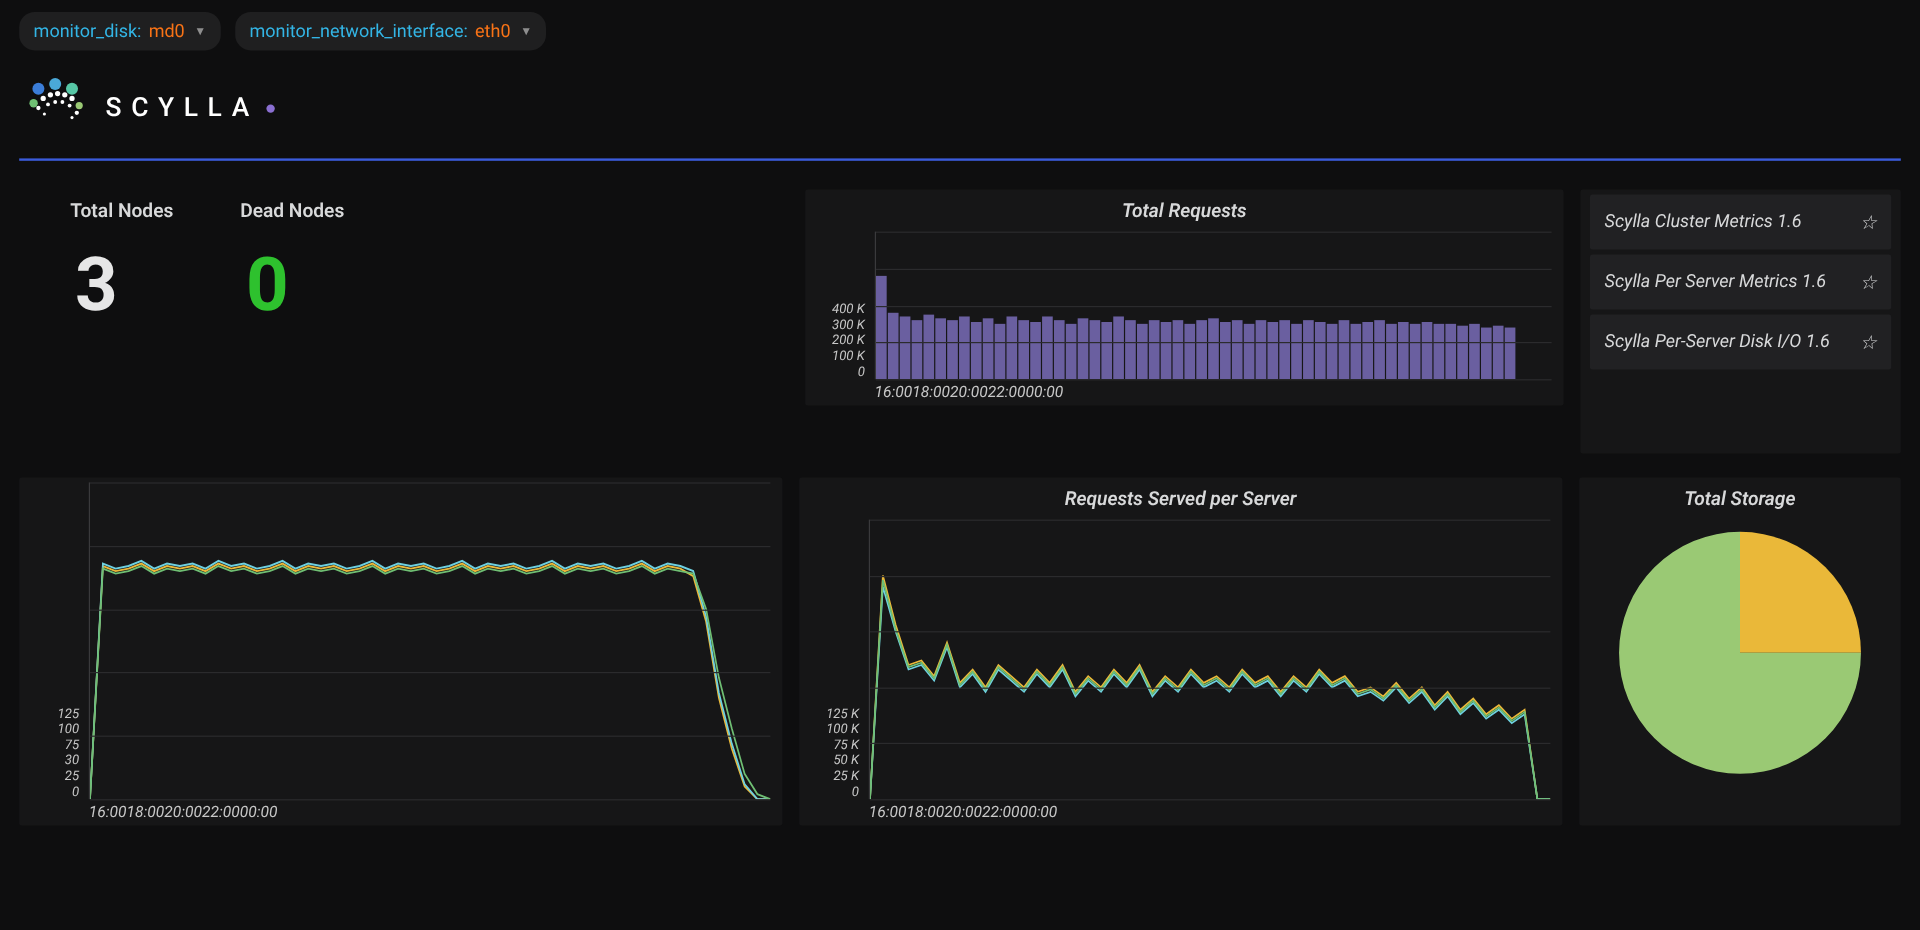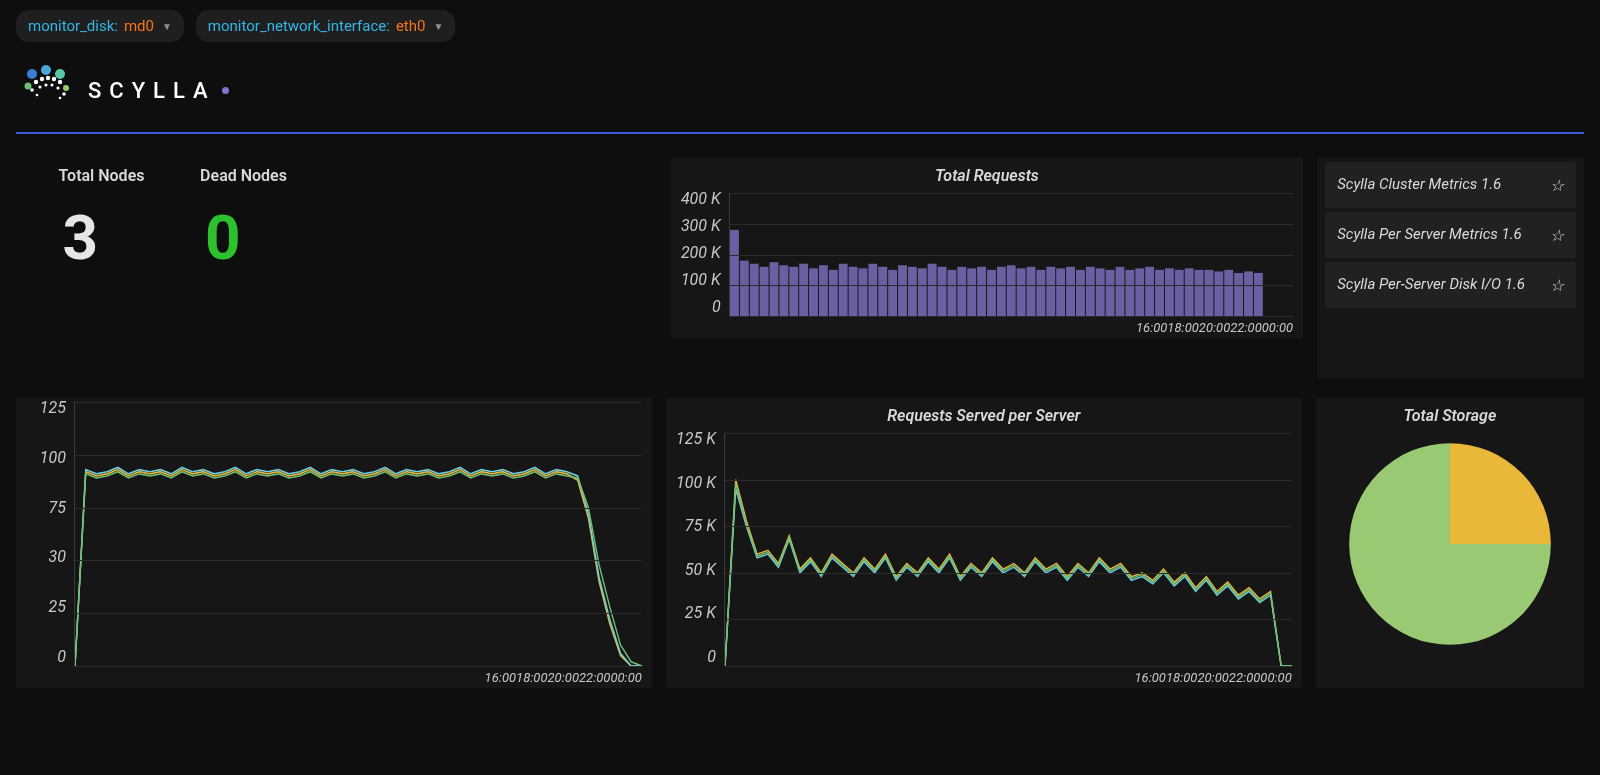--- a/index.html
+++ b/index.html
@@ -44,23 +44,23 @@
   font-weight: 600;
   padding: 8px 0 4px;
 }
 .stat-block { width: 130px; }
 .stat-label { font-size: 16px; font-weight: 600; text-align: right; padding: 8px 0; }
 .stat-value { font-size: 62px; font-weight: 700; text-align: center; padding: 8px 0 16px; }
 .stat-white { color: #e6e6e6; }
 .stat-green { color: #2ec12e; }
 .chart-panel { display: flex; flex-direction: column; }
 .chart-body { position: relative; flex: 1; }
-.y-axis { position: absolute; left: 4px; top: 0; bottom: 22px; width: 52px; display: flex; flex-direction: column; justify-content: space-between; font-size: 16px; color: #c7c7c7; text-align: right; }
+.y-axis { position: absolute; left: 4px; top: 0; bottom: 22px; width: 52px; display: flex; flex-direction: column; justify-content: flex-end; font-size: 11px; color: #c7c7c7; text-align: right; }
 .y-axis span { padding-right: 6px; }
-.x-axis { position: absolute; left: 58px; right: 10px; bottom: 3px; display: flex; justify-content: flex-end; font-size: 13px; color: #c7c7c7; }
+.x-axis { position: absolute; left: 58px; right: 10px; bottom: 3px; display: flex; justify-content: flex-start; font-size: 13px; color: #c7c7c7; }
 .plot-area { position: absolute; left: 58px; right: 10px; top: 4px; bottom: 22px; border-left: 1px solid #3a3a3c; }
 .grid-h { position: absolute; left: 0; right: 0; border-top: 1px solid #2b2b2d; }
 .dash-list { width: 270px; }
 .dash-item {
   background: #212123;
   margin: 4px 8px;
   padding: 10px 12px;
   font-size: 15px;
   color: #d8d9da;
   display: flex;

